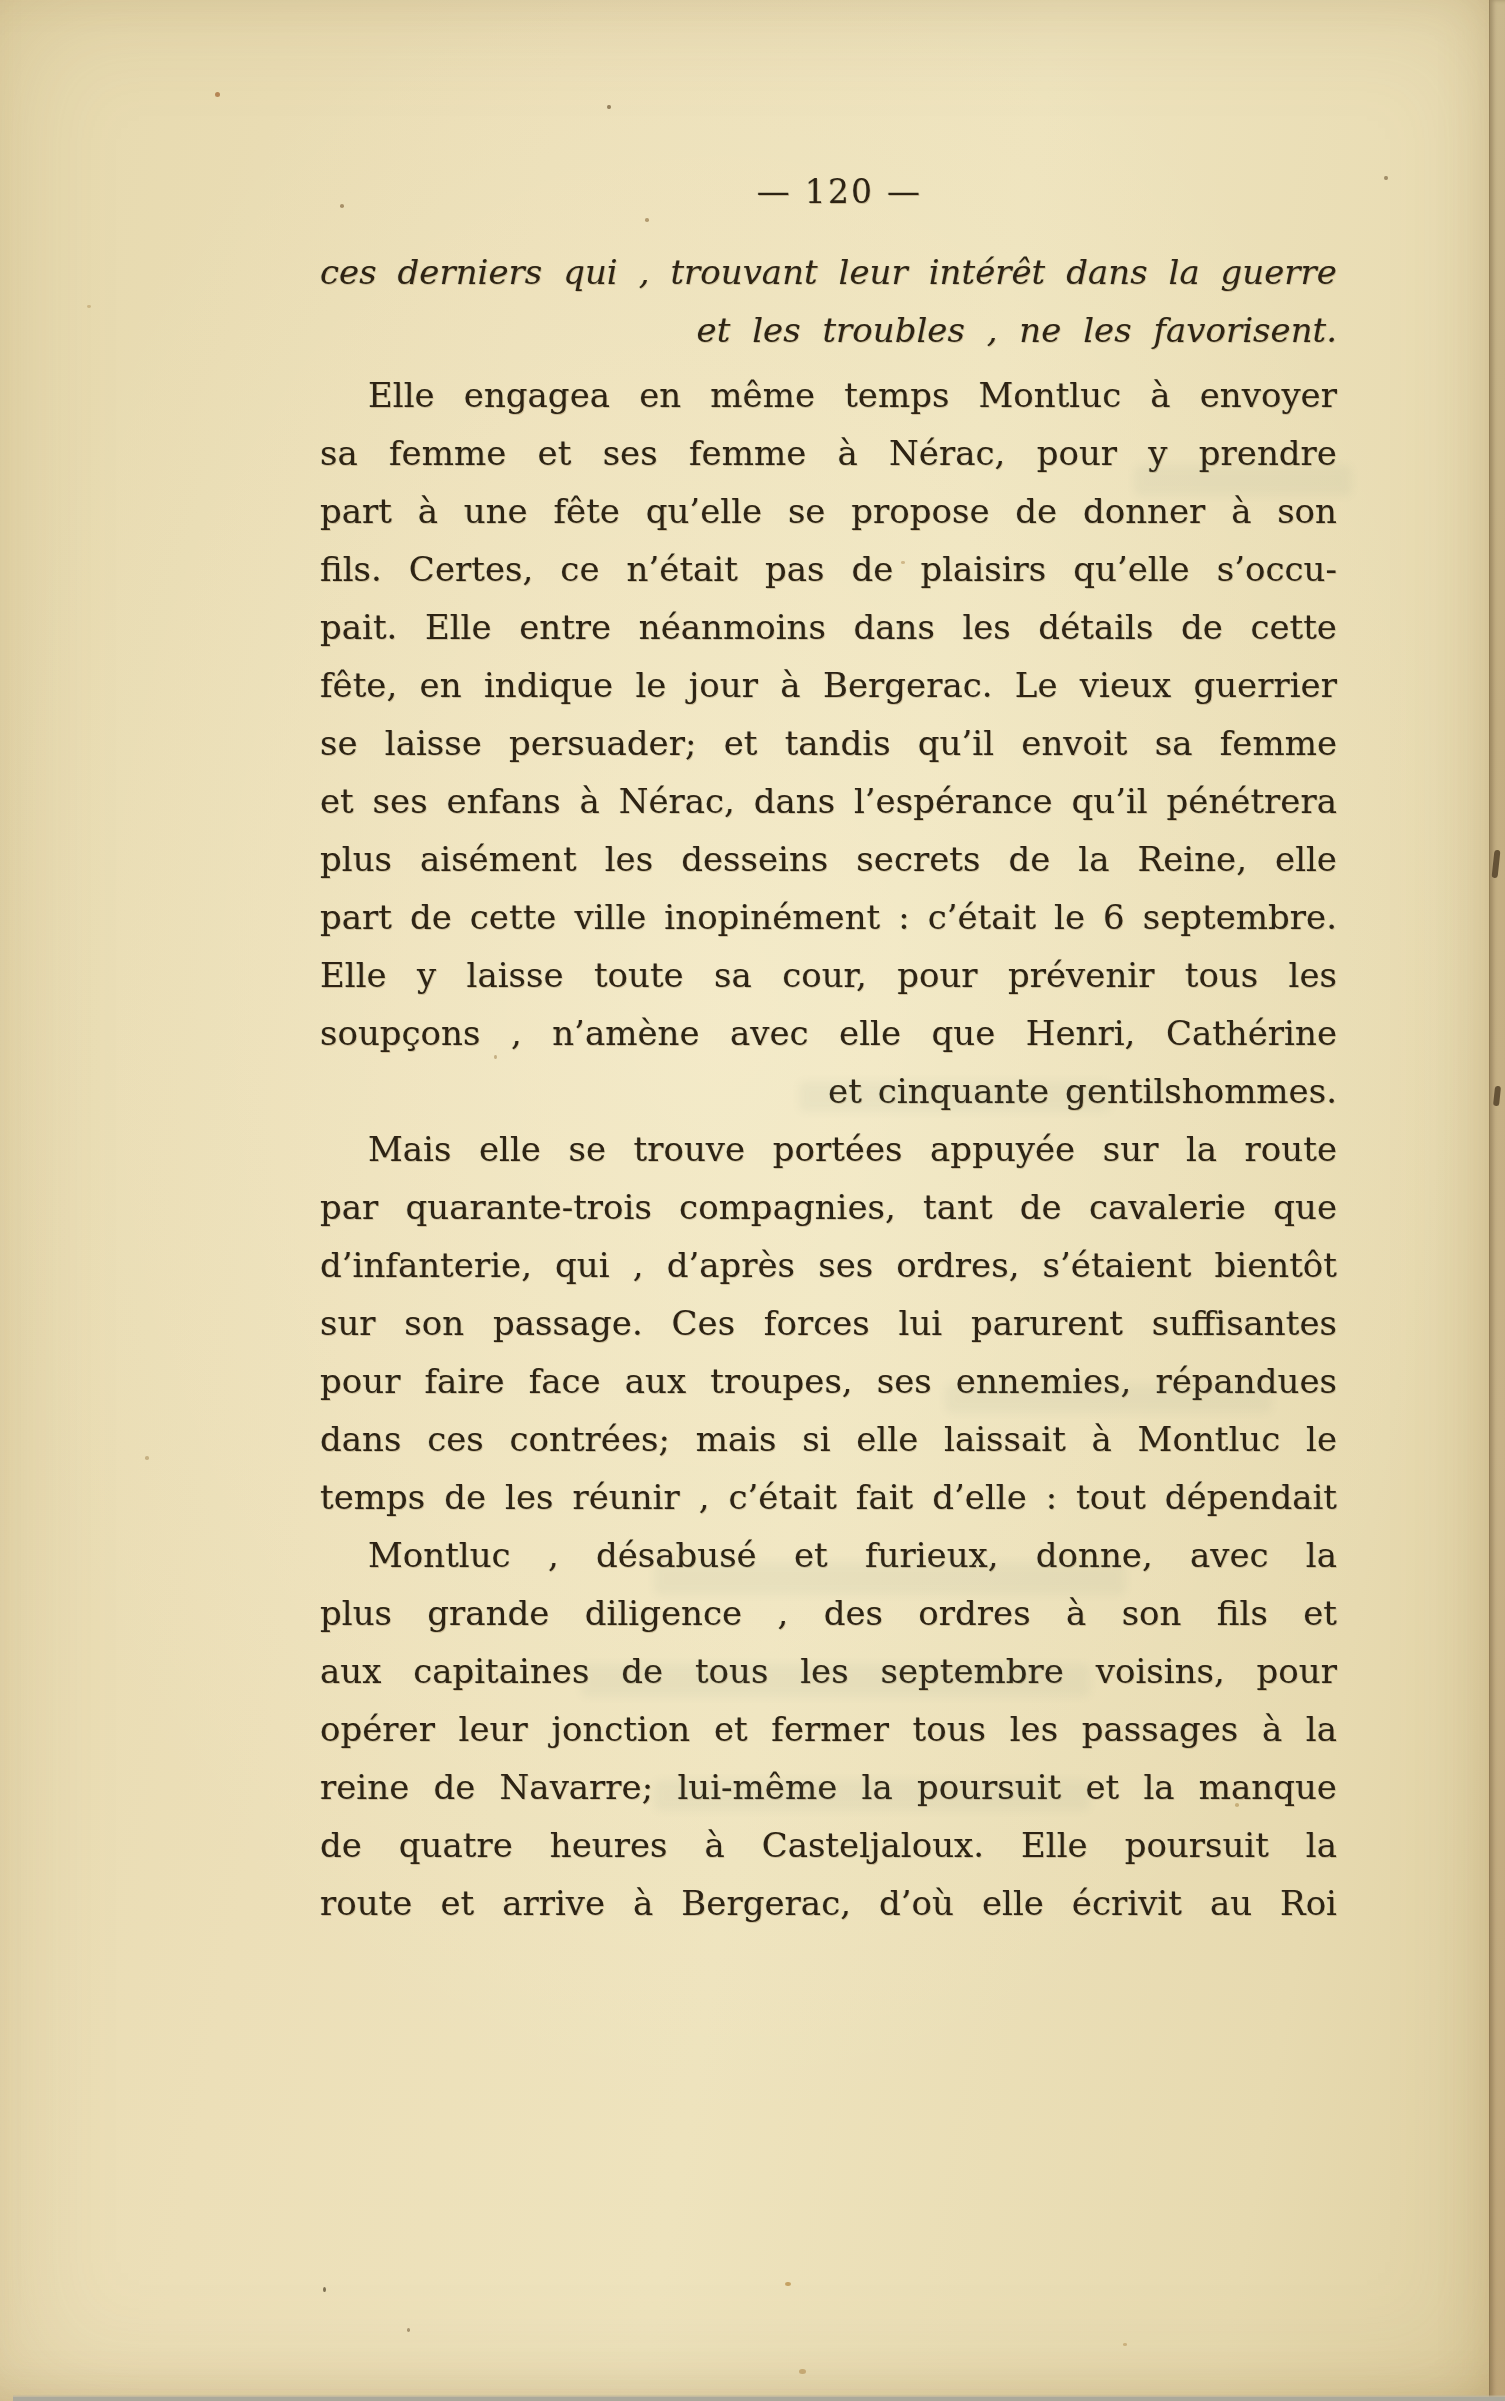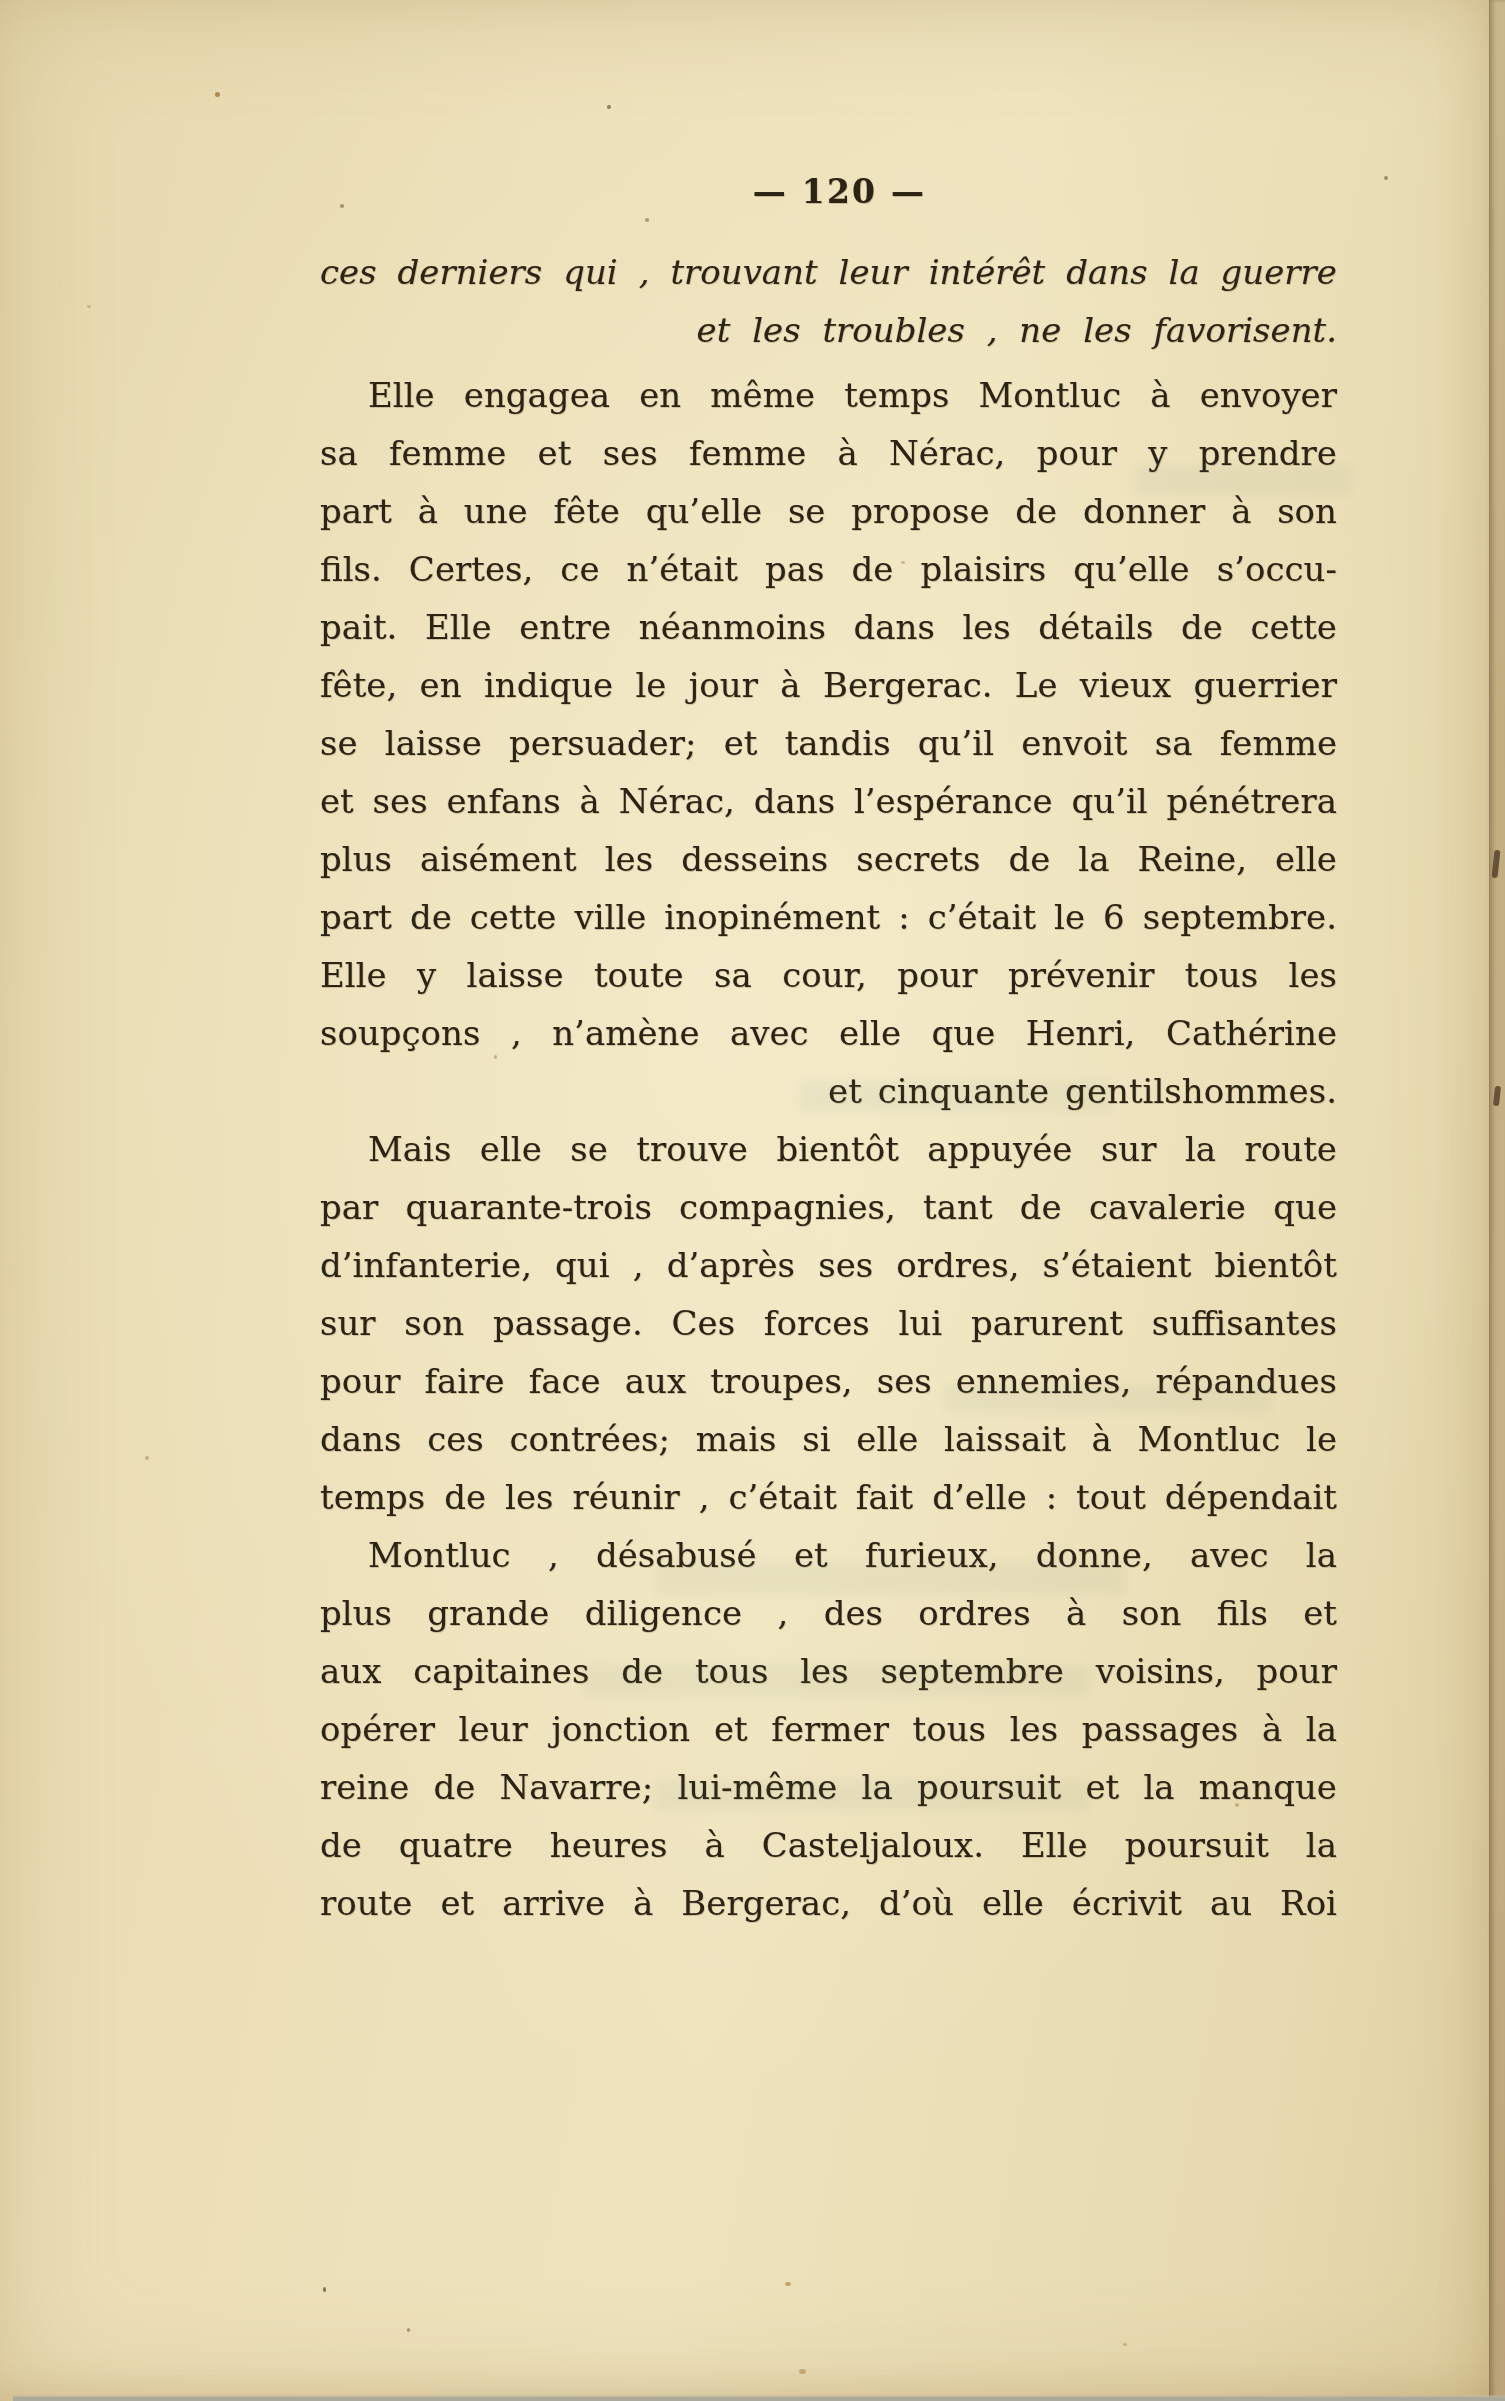--- a/index.html
+++ b/index.html
@@ -32,21 +32,21 @@
   }
   
   .scan-line{
     position:absolute;left:13px;right:0;bottom:0;height:4.4px;
     background:#aba99c;box-shadow:0 -1.5px 0 rgba(190,182,160,0.8);
   }
   
   .pagenum{
     position:absolute;top:166px;left:331px;width:1017px;height:52px;
     line-height:52px;text-align:center;
-    font-size:33px;font-weight:bold;letter-spacing:2.2px;
+    font-size:33px;font-weight:normal;letter-spacing:2.2px;
     color:#2d2314;
     text-shadow:0.7px 0.7px 0 rgba(110,80,35,0.28), -0.7px 0 0 rgba(70,115,105,0.18);
   }
   
   .textblock{
     position:absolute;left:320px;top:243px;width:1017px;
     color:#2d2314;
   }
   .line{
     height:58px;line-height:58px;font-size:34px;
@@ -87,21 +87,21 @@
       <div class="line justify">fils. Certes, ce n’était pas de plaisirs qu’elle s’occu-</div>
       <div class="line justify">pait. Elle entre néanmoins dans les détails de cette</div>
       <div class="line justify">fête, en indique le jour à Bergerac. Le vieux guerrier</div>
       <div class="line justify">se laisse persuader; et tandis qu’il envoit sa femme</div>
       <div class="line justify">et ses enfans à Nérac, dans l’espérance qu’il pénétrera</div>
       <div class="line justify">plus aisément les desseins secrets de la Reine, elle</div>
       <div class="line justify">part de cette ville inopinément : c’était le 6 septembre.</div>
       <div class="line justify">Elle y laisse toute sa cour, pour prévenir tous les</div>
       <div class="line justify">soupçons , n’amène avec elle que Henri, Cathérine</div>
       <div class="line end">et cinquante gentilshommes.</div>
-      <div class="line indent justify">Mais elle se trouve bientôt appuyée sur la route</div>
+      <div class="line indent justify">Mais elle se trouve portées appuyée sur la route</div>
       <div class="line justify">par quarante-trois compagnies, tant de cavalerie que</div>
       <div class="line justify">d’infanterie, qui , d’après ses ordres, s’étaient bientôt</div>
       <div class="line justify">sur son passage. Ces forces lui parurent suffisantes</div>
       <div class="line justify">pour faire face aux troupes, ses ennemies, répandues</div>
       <div class="line justify">dans ces contrées; mais si elle laissait à Montluc le</div>
       <div class="line justify">temps de les réunir , c’était fait d’elle : tout dépendait</div>
       <div class="line indent justify">Montluc , désabusé et furieux, donne, avec la</div>
       <div class="line justify">plus grande diligence , des ordres à son fils et</div>
       <div class="line justify">aux capitaines de tous les septembre voisins, pour</div>
       <div class="line justify">opérer leur jonction et fermer tous les passages à la</div>

